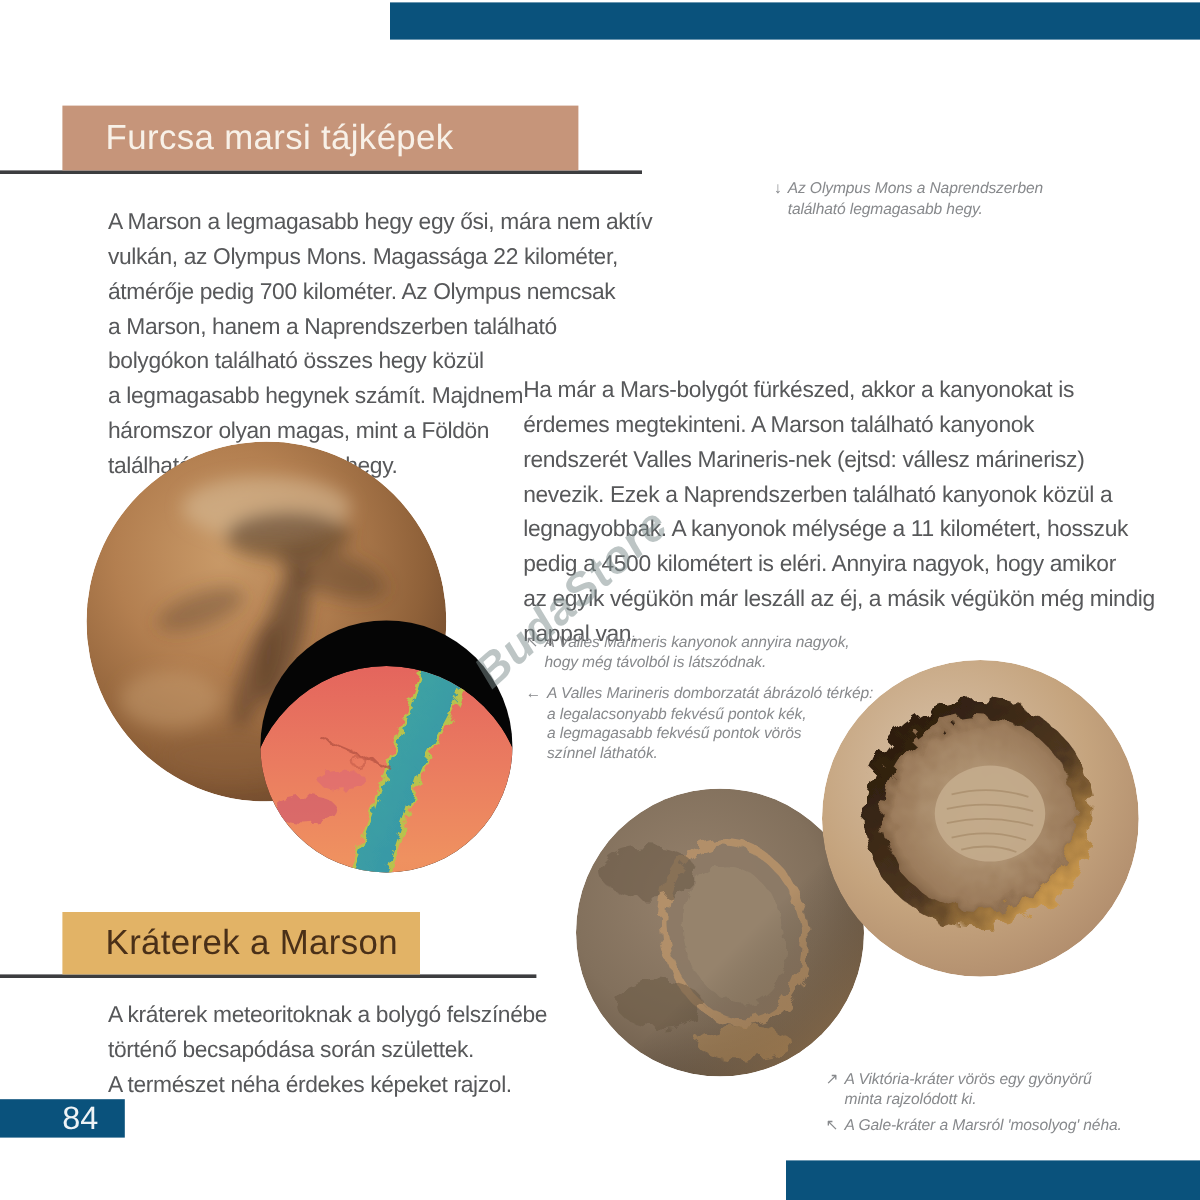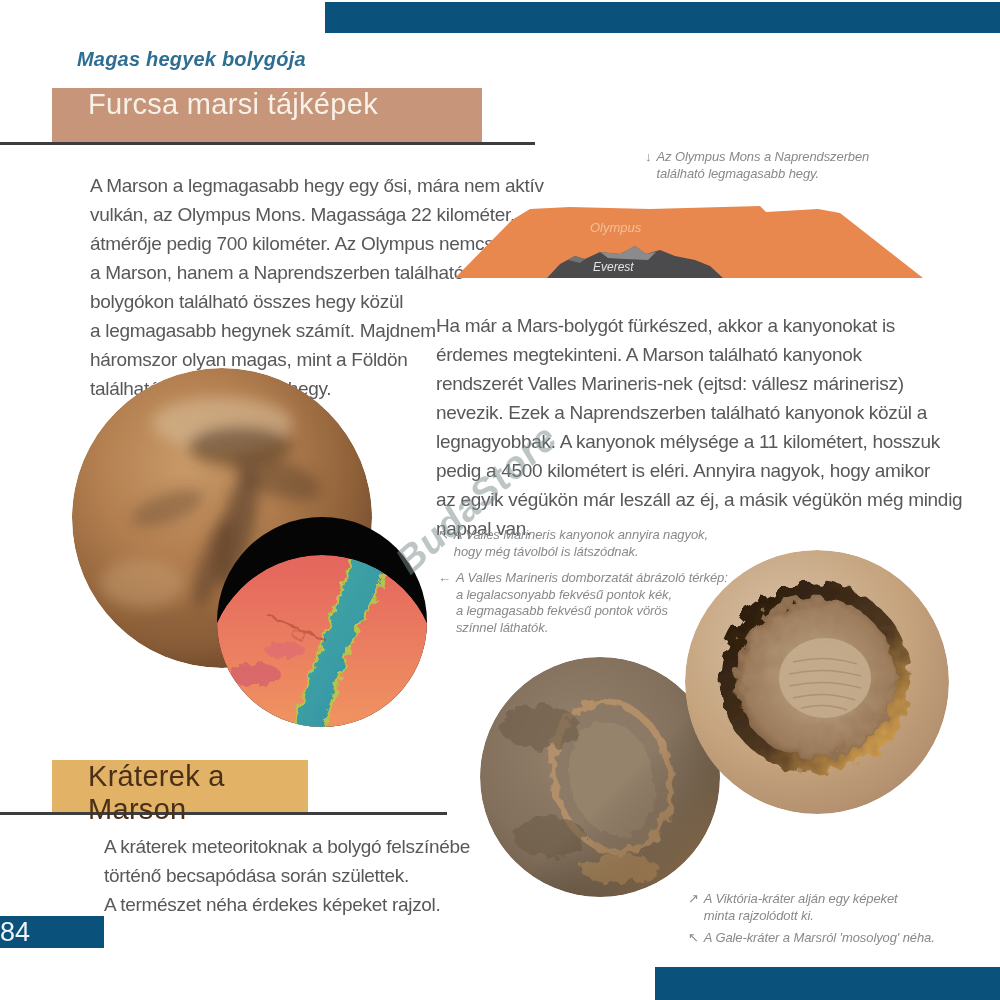--- a/index.html
+++ b/index.html
@@ -6,35 +6,35 @@
   .page{
     position:relative;width:1000px;height:1000px;background:#ffffff;overflow:hidden;
     font-family:"Liberation Sans","DejaVu Sans",sans-serif;color:#57585a;
   }
   .abs{position:absolute;}
   
   .bar{background:#0a527c;}
   .top-bar{left:325px;top:2px;width:675px;height:31px;}
   .bottom-bar{left:655px;top:967px;width:345px;height:33px;}
   .page-bar{left:0;top:916px;width:104px;height:32px;background:#0a527c;color:#eef3f6;
-    font-size:27px;line-height:32px;text-align:left;padding-right:22px;box-sizing:border-box;}
+    font-size:27px;line-height:32px;text-align:right;padding-right:22px;box-sizing:border-box;}
   
   .kicker{left:77px;top:48px;font-style:italic;font-weight:600;font-size:20px;color:#2f6e93;letter-spacing:.2px;}
   
   .rule{background:#3c3d3f;height:3px;}
   .rule1{left:0;top:142px;width:535px;}
   .rule2{left:0;top:812px;width:447px;}
-  .banner{box-sizing:border-box;padding-left:36px;display:flex;font-size:29px;letter-spacing:.3px;}
+  .banner{box-sizing:border-box;padding-left:36px;display:flex;align-items:center;font-size:29px;letter-spacing:.3px;}
   .banner1{left:52px;top:88px;width:430px;height:54px;background:#c6957a;color:#f8f1e8;}
-  .banner2{left:52px;top:760px;width:256px;height:52px;background:#e2b366;color:#4a3018;}
+  .banner2{left:52px;top:760px;width:298px;height:52px;background:#e2b366;color:#4a3018;}
   
   .body-text{font-size:19px;line-height:29px;letter-spacing:-0.3px;white-space:pre-line;color:#57585a;}
   .para1{left:90px;top:171px;}
   .para2{left:436px;top:311px;}
-  .para3{left:90px;top:832px;margin-left:14px;}
+  .para3{left:90px;top:832px;}
   
   .caption{display:flex;gap:5px;font-style:italic;font-size:13px;line-height:16.5px;color:#87898c;letter-spacing:-0.1px;}
   .caption .cap-text{white-space:pre-line;}
   .cap-olympus{left:645px;top:149px;}
   .cap-marineris{left:438px;top:527px;}
   .cap-topo{left:438px;top:570px;}
   .cap-victoria{left:688px;top:891px;}
   .cap-gale{left:688px;top:930px;}
   
   .diagram{left:450px;top:194px;width:490px;height:88px;}
@@ -52,21 +52,20 @@
   svg{display:block;}
   .svg-label{font-family:"Liberation Sans",sans-serif;font-style:italic;}
 </style>
 </head>
 <body>
 
 <div class="page">
 
   <div class="abs bar top-bar"></div>
 
-  <div class="abs kicker">Magas hegyek bolygója</div>
 
   <div class="abs rule rule1"></div>
   <div class="abs banner banner1">
     <span>Furcsa marsi tájképek</span>
   </div>
 
   <div class="abs body-text para1">A Marson a legmagasabb hegy egy ősi, mára nem aktív
 vulkán, az Olympus Mons. Magassága 22 kilométer,
 átmérője pedig 700 kilométer. Az Olympus nemcsak
 a Marson, hanem a Naprendszerben található
@@ -74,30 +73,20 @@
 a legmagasabb hegynek számít. Majdnem
 háromszor olyan magas, mint a Földön
 található Mount Everest hegy.</div>
 
   <div class="abs caption cap-olympus">
     <span>↓</span>
     <span class="cap-text">Az Olympus Mons a Naprendszerben
 található legmagasabb hegy.</span>
   </div>
 
-  <div class="abs diagram">
-    <svg width="490" height="88" viewBox="0 0 490 88">
-      <path d="M5,84 L62,26 L80,15 L120,13 L200,15 L310,12 L316,18 L368,15 L390,19 L473,84 Z" fill="#e8884f"></path>
-      <path d="M97,84 L110,70 L125,62 L135,65 L150,58 L170,60 L185,52 L196,60 L210,56 L225,62 L245,66 L260,72 L273,84 Z" fill="#4b4b4d"></path>
-      <path d="M150,58 L170,60 L185,52 L196,60 L206,58 L198,66 L175,65 L158,64 Z" fill="#97979a" opacity="0.85"></path>
-      <path d="M118,66 L125,62 L135,65 L130,69 Z" fill="#7d7d80" opacity="0.8"></path>
-      <text class="svg-label" x="140" y="38" font-size="13" fill="#f3c096">Olympus</text>
-      <text class="svg-label" x="143" y="77" font-size="12" fill="#e3e3e4">Everest</text>
-    </svg>
-  </div>
 
   <div class="abs body-text para2">Ha már a Mars-bolygót fürkészed, akkor a kanyonokat is
 érdemes megtekinteni. A Marson található kanyonok
 rendszerét Valles Marineris-nek (ejtsd: vállesz márinerisz)
 nevezik. Ezek a Naprendszerben található kanyonok közül a
 legnagyobbak. A kanyonok mélysége a 11 kilométert, hosszuk
 pedig a 4500 kilométert is eléri. Annyira nagyok, hogy amikor
 az egyik végükön már leszáll az éj, a másik végükön még mindig
 nappal van.</div>
 
@@ -255,21 +244,21 @@
         <path d="M104,124 Q140,116 176,126"></path>
         <path d="M104,136 Q140,128 176,138"></path>
         <path d="M108,148 Q140,140 170,150"></path>
         <path d="M116,158 Q140,152 162,160"></path>
       </g>
     </svg>
   </div>
 
   <div class="abs caption cap-victoria">
     <span>↗</span>
-    <span class="cap-text">A Viktória-kráter alján egy képeket
+    <span class="cap-text">A Viktória-kráter vörös egy gyönyörű
 minta rajzolódott ki.</span>
   </div>
 
   <div class="abs caption cap-gale">
     <span>↖</span>
     <span class="cap-text">A Gale-kráter a Marsról 'mosolyog' néha.</span>
   </div>
 
   <div class="abs watermark">BudaStore</div>
 

